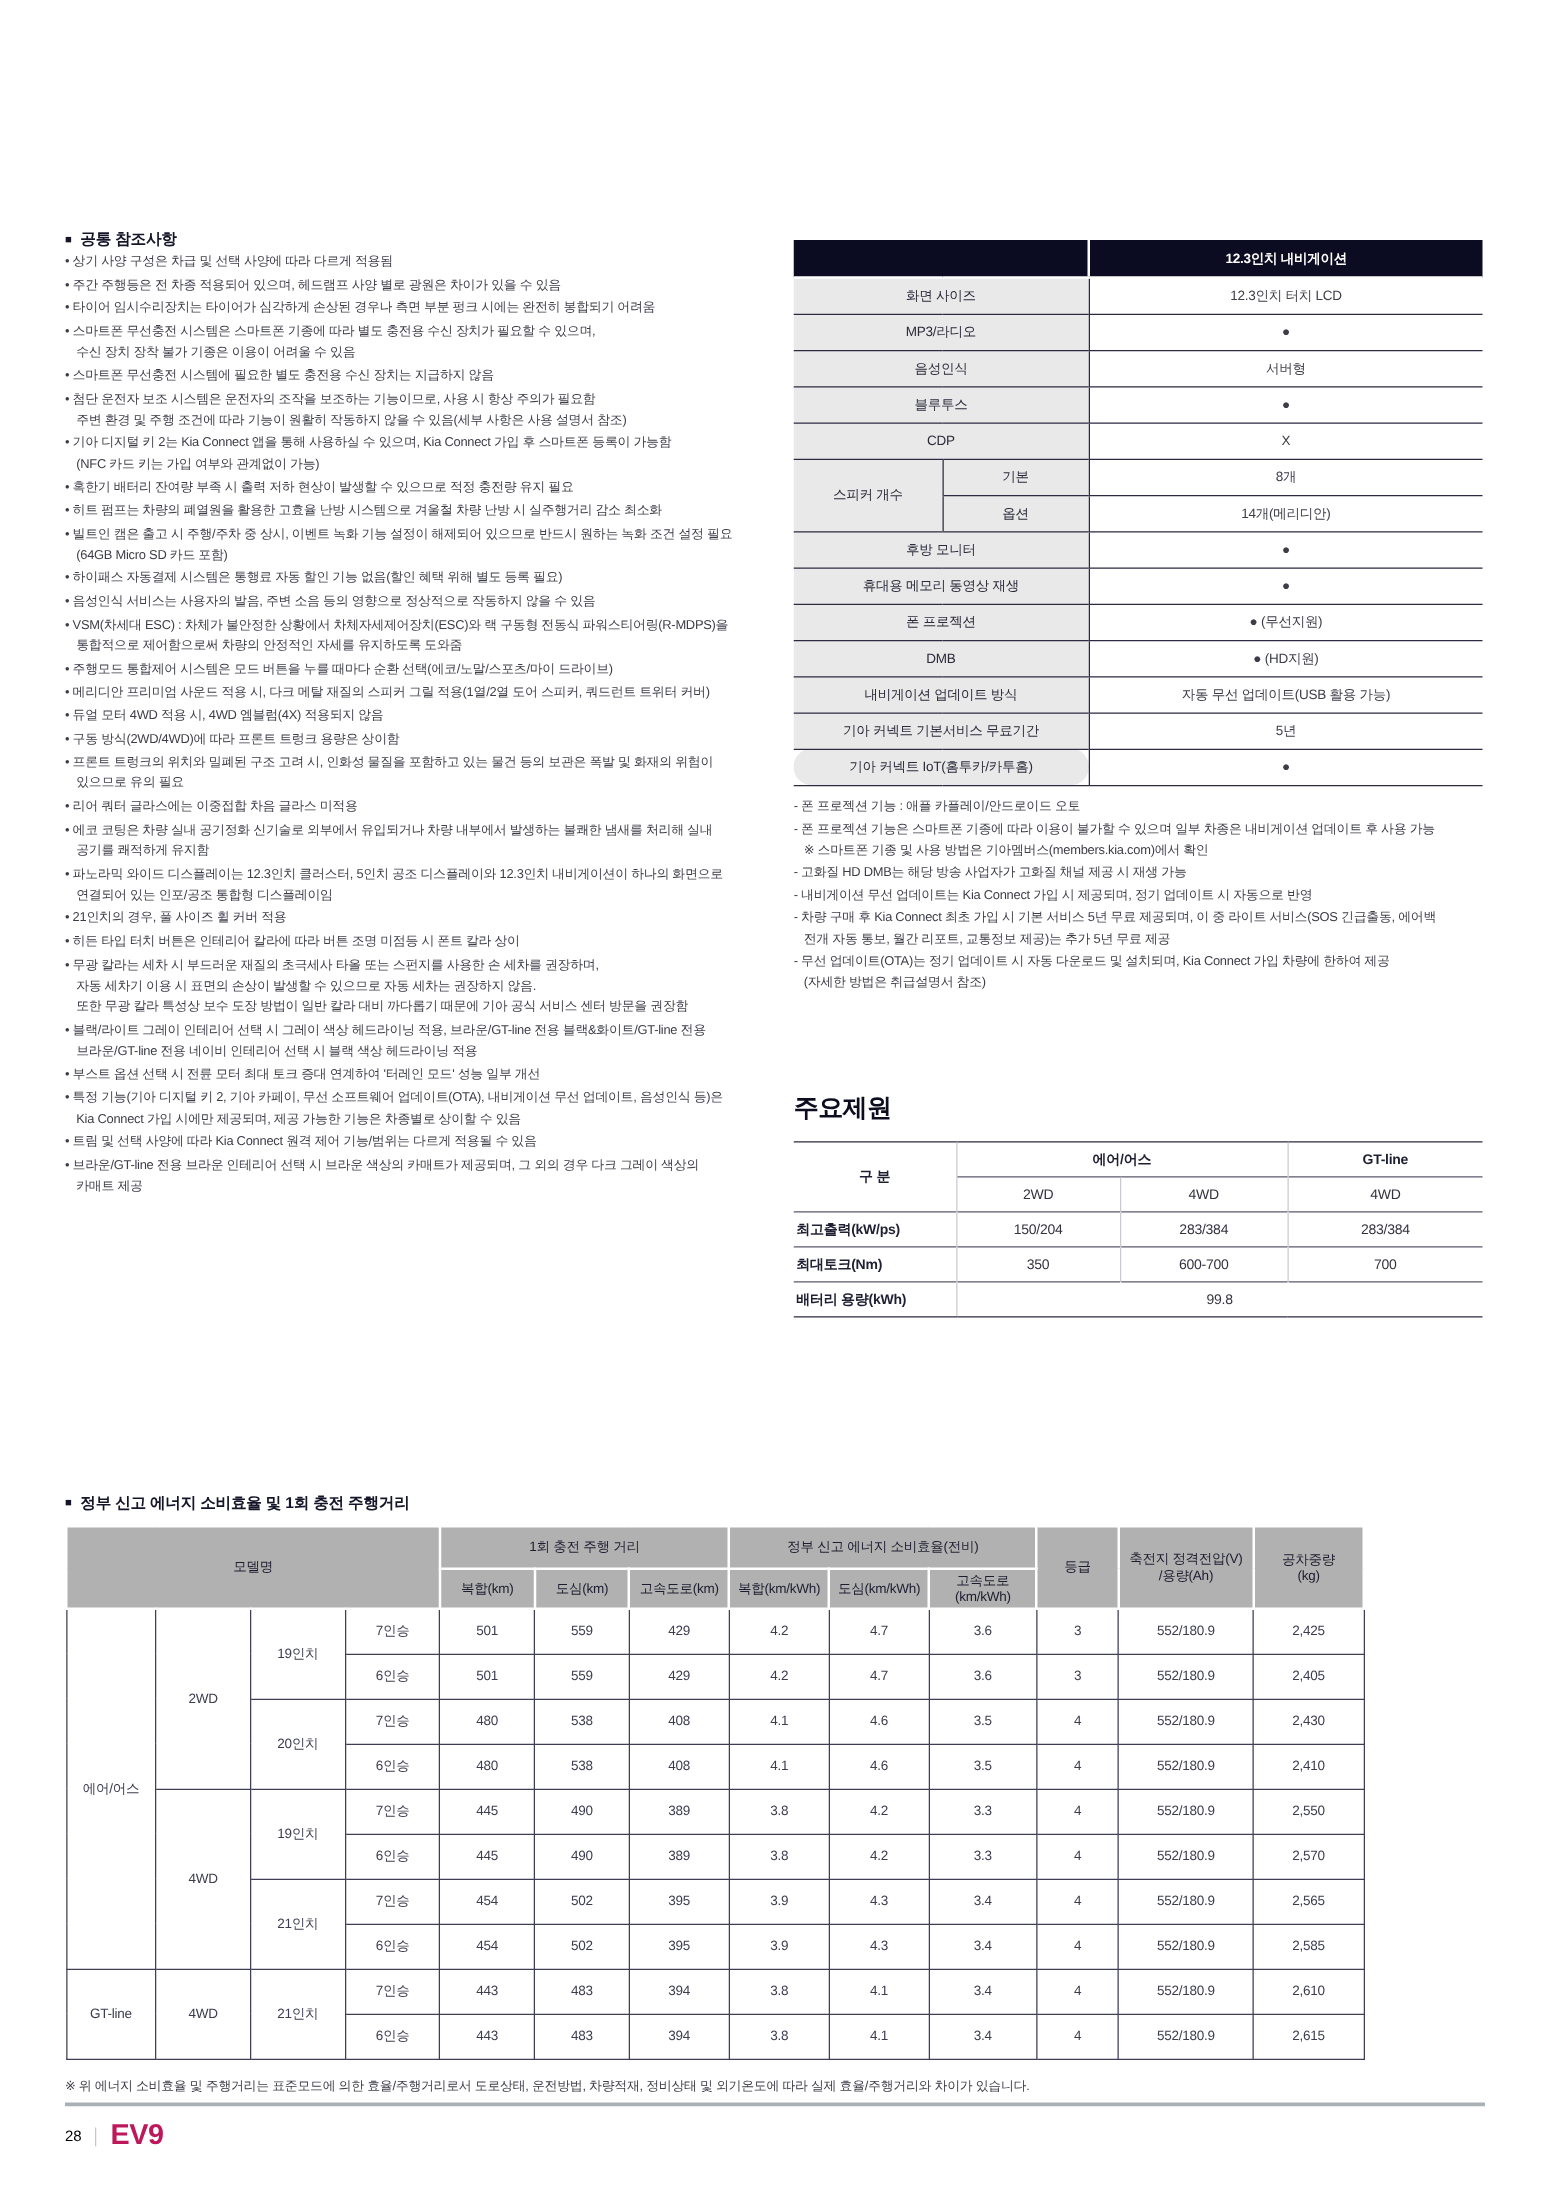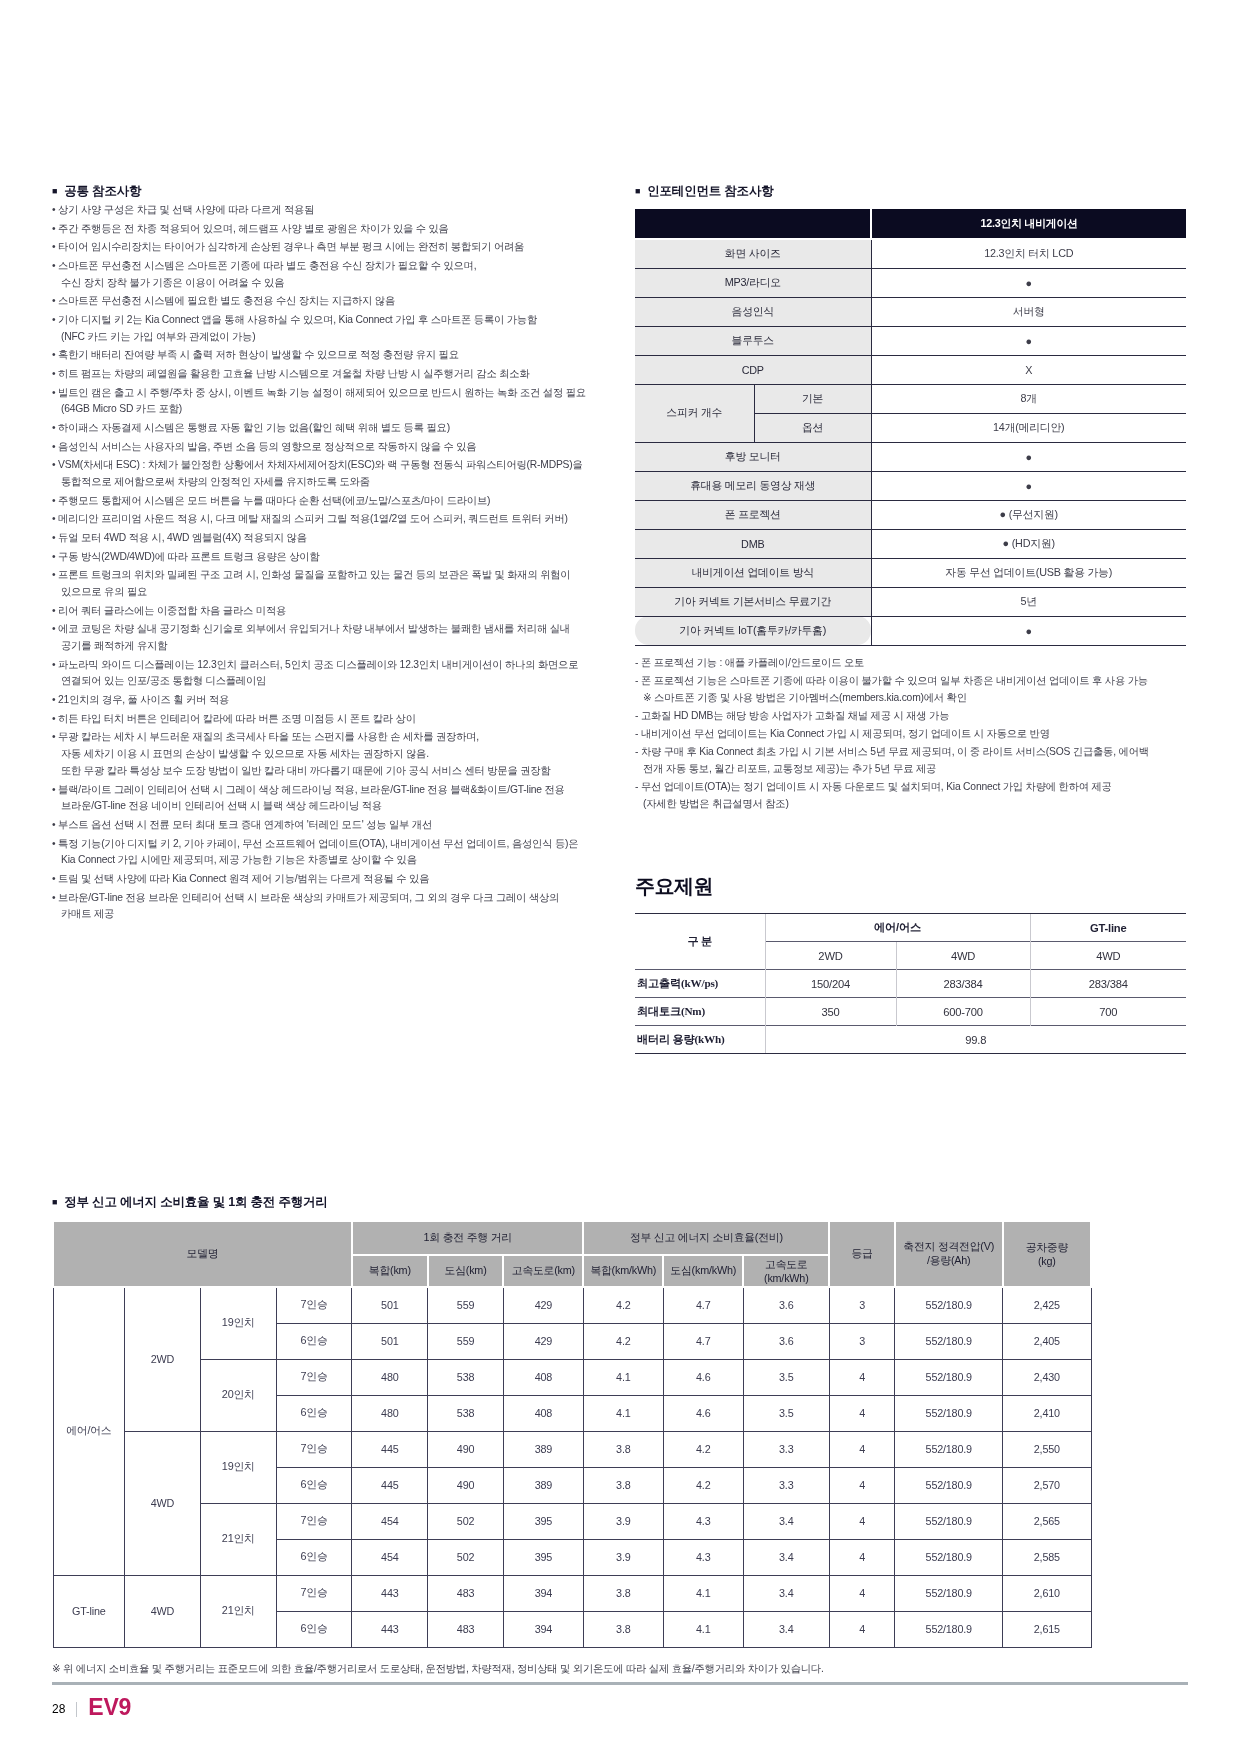--- a/index.html
+++ b/index.html
@@ -40,21 +40,21 @@
   .fn {
     font-size: 10.3px; line-height: 1.66; color: #3d3d49;
     white-space: pre-line; padding-left: 8px; text-indent: -8px; margin-top: 1px;
     letter-spacing: -0.2px;
   }
 
   
   .specs-title { font-size: 20px; font-weight: bold; color: #0d0d20; letter-spacing: -0.5px; }
   table.sp { width: 100%; border-collapse: collapse; table-layout: fixed; font-size: 11.2px; color: #33333f; margin-top: 13px; letter-spacing: -0.2px; }
   .sp td { height: 28px; text-align: center; vertical-align: middle; border-top: 1px solid #5a5a6e; border-left: 1px solid #c9c9cf; }
-  .sp td.fc { border-left: none; font-family: Liberation Serif, serif; }
+  .sp td.fc { border-left: none; }
   .sp tr.top td { border-top: 1.5px solid #2b2b40; }
   .sp tr.last td { border-bottom: 1.5px solid #2b2b40; }
   .sp td.rl { text-align: left; padding-left: 2px; font-weight: bold; color: #1f1f33; }
   .sp td.hd { font-weight: bold; color: #1f1f33; }
 
   
   table.en { width: 100%; border-collapse: collapse; table-layout: fixed; font-size: 10.8px; margin-top: 9px; letter-spacing: -0.2px; }
   .en td.hd {
     background: #b1b1b1; color: #1d1d30; border: 2px solid #ffffff;
     height: 30px; text-align: center; vertical-align: middle; white-space: pre-line; padding: 2px;
@@ -78,20 +78,22 @@
 <section class="abs" style="left:52px; top:183px; width:556px;">
   <div class="sec-title"><span class="sq">■</span><span>공통 참조사항</span></div>
   <div class="notes">
 
   <div class="note">상기 사양 구성은 차급 및 선택 사양에 따라 다르게 적용됨</div>
       <div class="note">주간 주행등은 전 차종 적용되어 있으며, 헤드램프 사양 별로 광원은 차이가 있을 수 있음</div>
       <div class="note">타이어 임시수리장치는 타이어가 심각하게 손상된 경우나 측면 부분 펑크 시에는 완전히 봉합되기 어려움</div>
       <div class="note">스마트폰 무선충전 시스템은 스마트폰 기종에 따라 별도 충전용 수신 장치가 필요할 수 있으며,
 수신 장치 장착 불가 기종은 이용이 어려울 수 있음</div>
       <div class="note">스마트폰 무선충전 시스템에 필요한 별도 충전용 수신 장치는 지급하지 않음</div>
+      <div class="note">첨단 운전자 보조 시스템은 운전자의 조작을 보조하는 기능이므로, 사용 시 항상 주의가 필요함
+주변 환경 및 주행 조건에 따라 기능이 원활히 작동하지 않을 수 있음(세부 사항은 사용 설명서 참조)</div>
       <div class="note">기아 디지털 키 2는 Kia Connect 앱을 통해 사용하실 수 있으며, Kia Connect 가입 후 스마트폰 등록이 가능함
 (NFC 카드 키는 가입 여부와 관계없이 가능)</div>
       <div class="note">혹한기 배터리 잔여량 부족 시 출력 저하 현상이 발생할 수 있으므로 적정 충전량 유지 필요</div>
       <div class="note">히트 펌프는 차량의 폐열원을 활용한 고효율 난방 시스템으로 겨울철 차량 난방 시 실주행거리 감소 최소화</div>
       <div class="note">빌트인 캠은 출고 시 주행/주차 중 상시, 이벤트 녹화 기능 설정이 해제되어 있으므로 반드시 원하는 녹화 조건 설정 필요
 (64GB Micro SD 카드 포함)</div>
       <div class="note">하이패스 자동결제 시스템은 통행료 자동 할인 기능 없음(할인 혜택 위해 별도 등록 필요)</div>
       <div class="note">음성인식 서비스는 사용자의 발음, 주변 소음 등의 영향으로 정상적으로 작동하지 않을 수 있음</div>
       <div class="note">VSM(차세대 ESC) : 차체가 불안정한 상황에서 차체자세제어장치(ESC)와 랙 구동형 전동식 파워스티어링(R-MDPS)을
 통합적으로 제어함으로써 차량의 안정적인 자세를 유지하도록 도와줌</div>
@@ -116,21 +118,20 @@
       <div class="note">부스트 옵션 선택 시 전륜 모터 최대 토크 증대 연계하여 '터레인 모드' 성능 일부 개선</div>
       <div class="note">특정 기능(기아 디지털 키 2, 기아 카페이, 무선 소프트웨어 업데이트(OTA), 내비게이션 무선 업데이트, 음성인식 등)은
 Kia Connect 가입 시에만 제공되며, 제공 가능한 기능은 차종별로 상이할 수 있음</div>
       <div class="note">트림 및 선택 사양에 따라 Kia Connect 원격 제어 기능/범위는 다르게 적용될 수 있음</div>
       <div class="note">브라운/GT-line 전용 브라운 인테리어 선택 시 브라운 색상의 카매트가 제공되며, 그 외의 경우 다크 그레이 색상의
 카매트 제공</div>
     </div>
 </section>
 
 <section class="abs" style="left:635px; top:183px; width:551px;">
-  <div class="sec-title"><span class="sq">■</span><span>인포테인먼트 참조사항</span></div>
 
   <table class="it">
     <colgroup>
         <col style="width:119px">
         <col style="width:117px">
         <col>
       </colgroup>
     <tbody>
       <tr class="h">
         <td colspan="2"></td>

